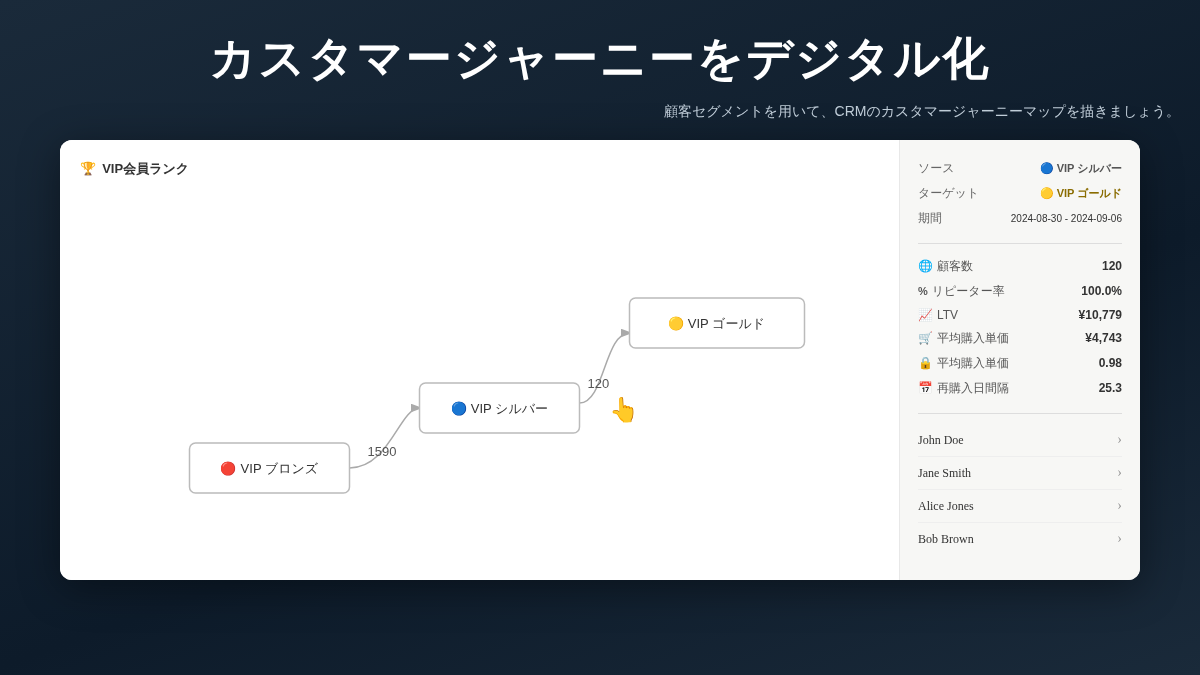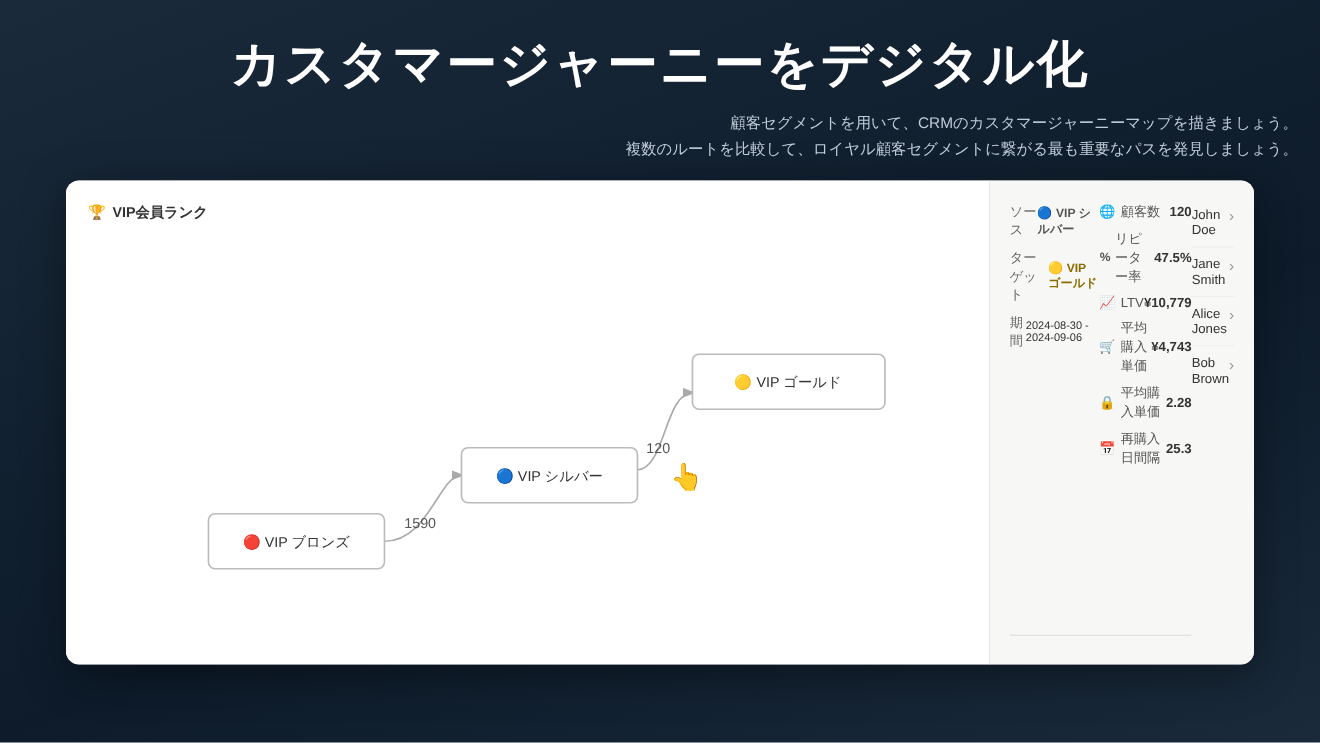--- a/index.html
+++ b/index.html
@@ -63,20 +63,21 @@
       width: 100%;
       height: 370px;
     }
 
     
     .stats-panel {
       width: 240px;
       background: #f7f7f5;
       padding: 16px 18px;
       display: flex;
+      flex-direction: column;
       gap: 0;
       overflow-y: auto;
     }
 
     .stat-section-top {
       border-bottom: 1px solid #ddd;
       padding-bottom: 12px;
       margin-bottom: 10px;
     }
 
@@ -146,24 +147,25 @@
     }
 
     .user-list {
       display: flex;
       flex-direction: column;
     }
 
     .user-row {
       display: flex;
       justify-content: space-between;
-      align-items: flex-start;
+      align-items: flex-end;
       padding: 8px 0;
       border-bottom: 1px solid #eee;
       cursor: pointer;
+      font-family: Liberation Serif, serif;
     }
     .user-row:last-child {
       border-bottom: none;
     }
 
     .user-name {
       font-size: 12px;
       color: #333;
       font-weight: 500;
     }
@@ -198,21 +200,20 @@
       marker-end: url(#arrowhead);
     }
   </style>
 </head>
 <body>
 
 <div class="header">
   <h1>カスタマージャーニーをデジタル化</h1>
   <p>
     <span>顧客セグメントを用いて、CRMのカスタマージャーニーマップを描きましょう。</span><br>
-    <span>複数のルートを比較して、ロイヤル顧客セグメントに繋がる最も重要なパスを発見しましょう。</span>
   </p>
 </div>
 
 <div class="main-card">
 
   <div class="diagram-area">
     <div class="diagram-title">
       <span>🏆</span>
       <span>VIP会員ランク</span>
     </div>
@@ -269,42 +270,42 @@
           <span>🌐</span>
           <span>顧客数</span>
         </span>
         <span class="metric-value">120</span>
       </div>
       <div class="metric-row">
         <span class="metric-label">
           <span style="font-size:11px;font-weight:700;color:#555;">%</span>
           <span>リピーター率</span>
         </span>
-        <span class="metric-value">47.5%</span>
+        <span class="metric-value">100.0%</span>
       </div>
       <div class="metric-row">
         <span class="metric-label">
           <span>📈</span>
           <span>LTV</span>
         </span>
         <span class="metric-value">¥10,779</span>
       </div>
       <div class="metric-row">
         <span class="metric-label">
           <span>🛒</span>
           <span>平均購入単価</span>
         </span>
         <span class="metric-value">¥4,743</span>
       </div>
       <div class="metric-row">
         <span class="metric-label">
           <span>🔒</span>
           <span>平均購入単価</span>
         </span>
-        <span class="metric-value">2.28</span>
+        <span class="metric-value">0.98</span>
       </div>
       <div class="metric-row">
         <span class="metric-label">
           <span>📅</span>
           <span>再購入日間隔</span>
         </span>
         <span class="metric-value">25.3</span>
       </div>
     </div>
 

